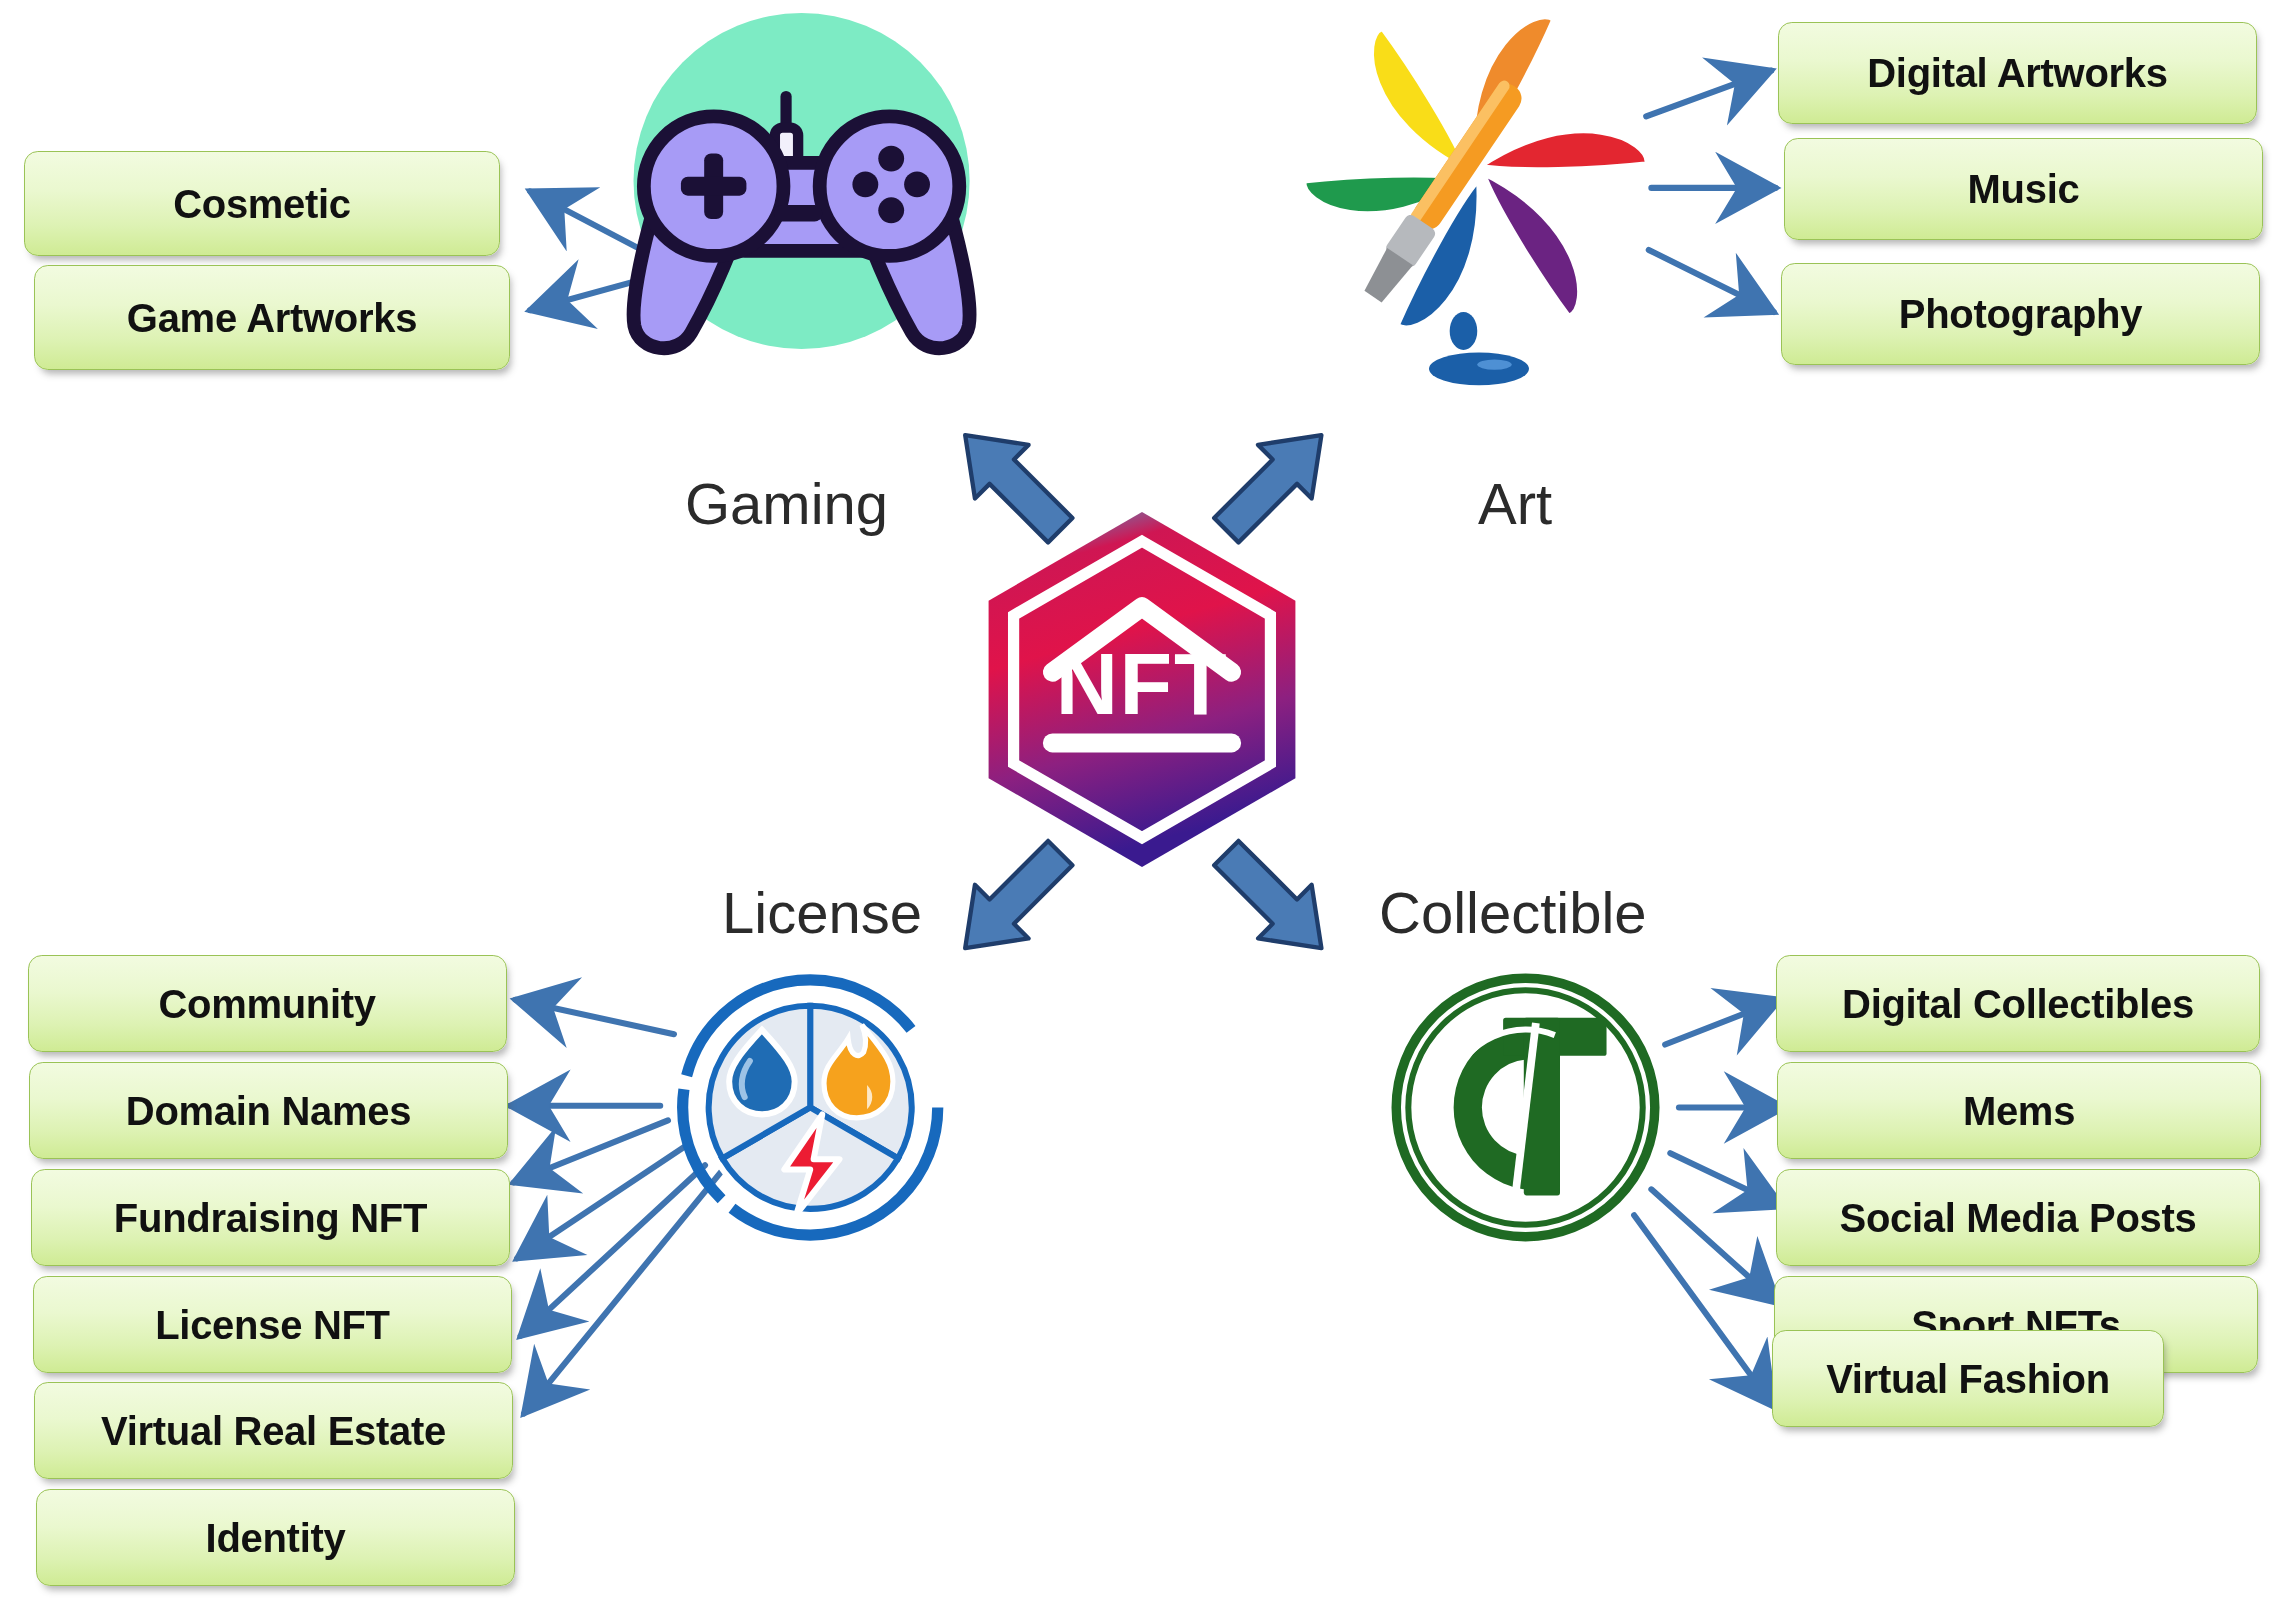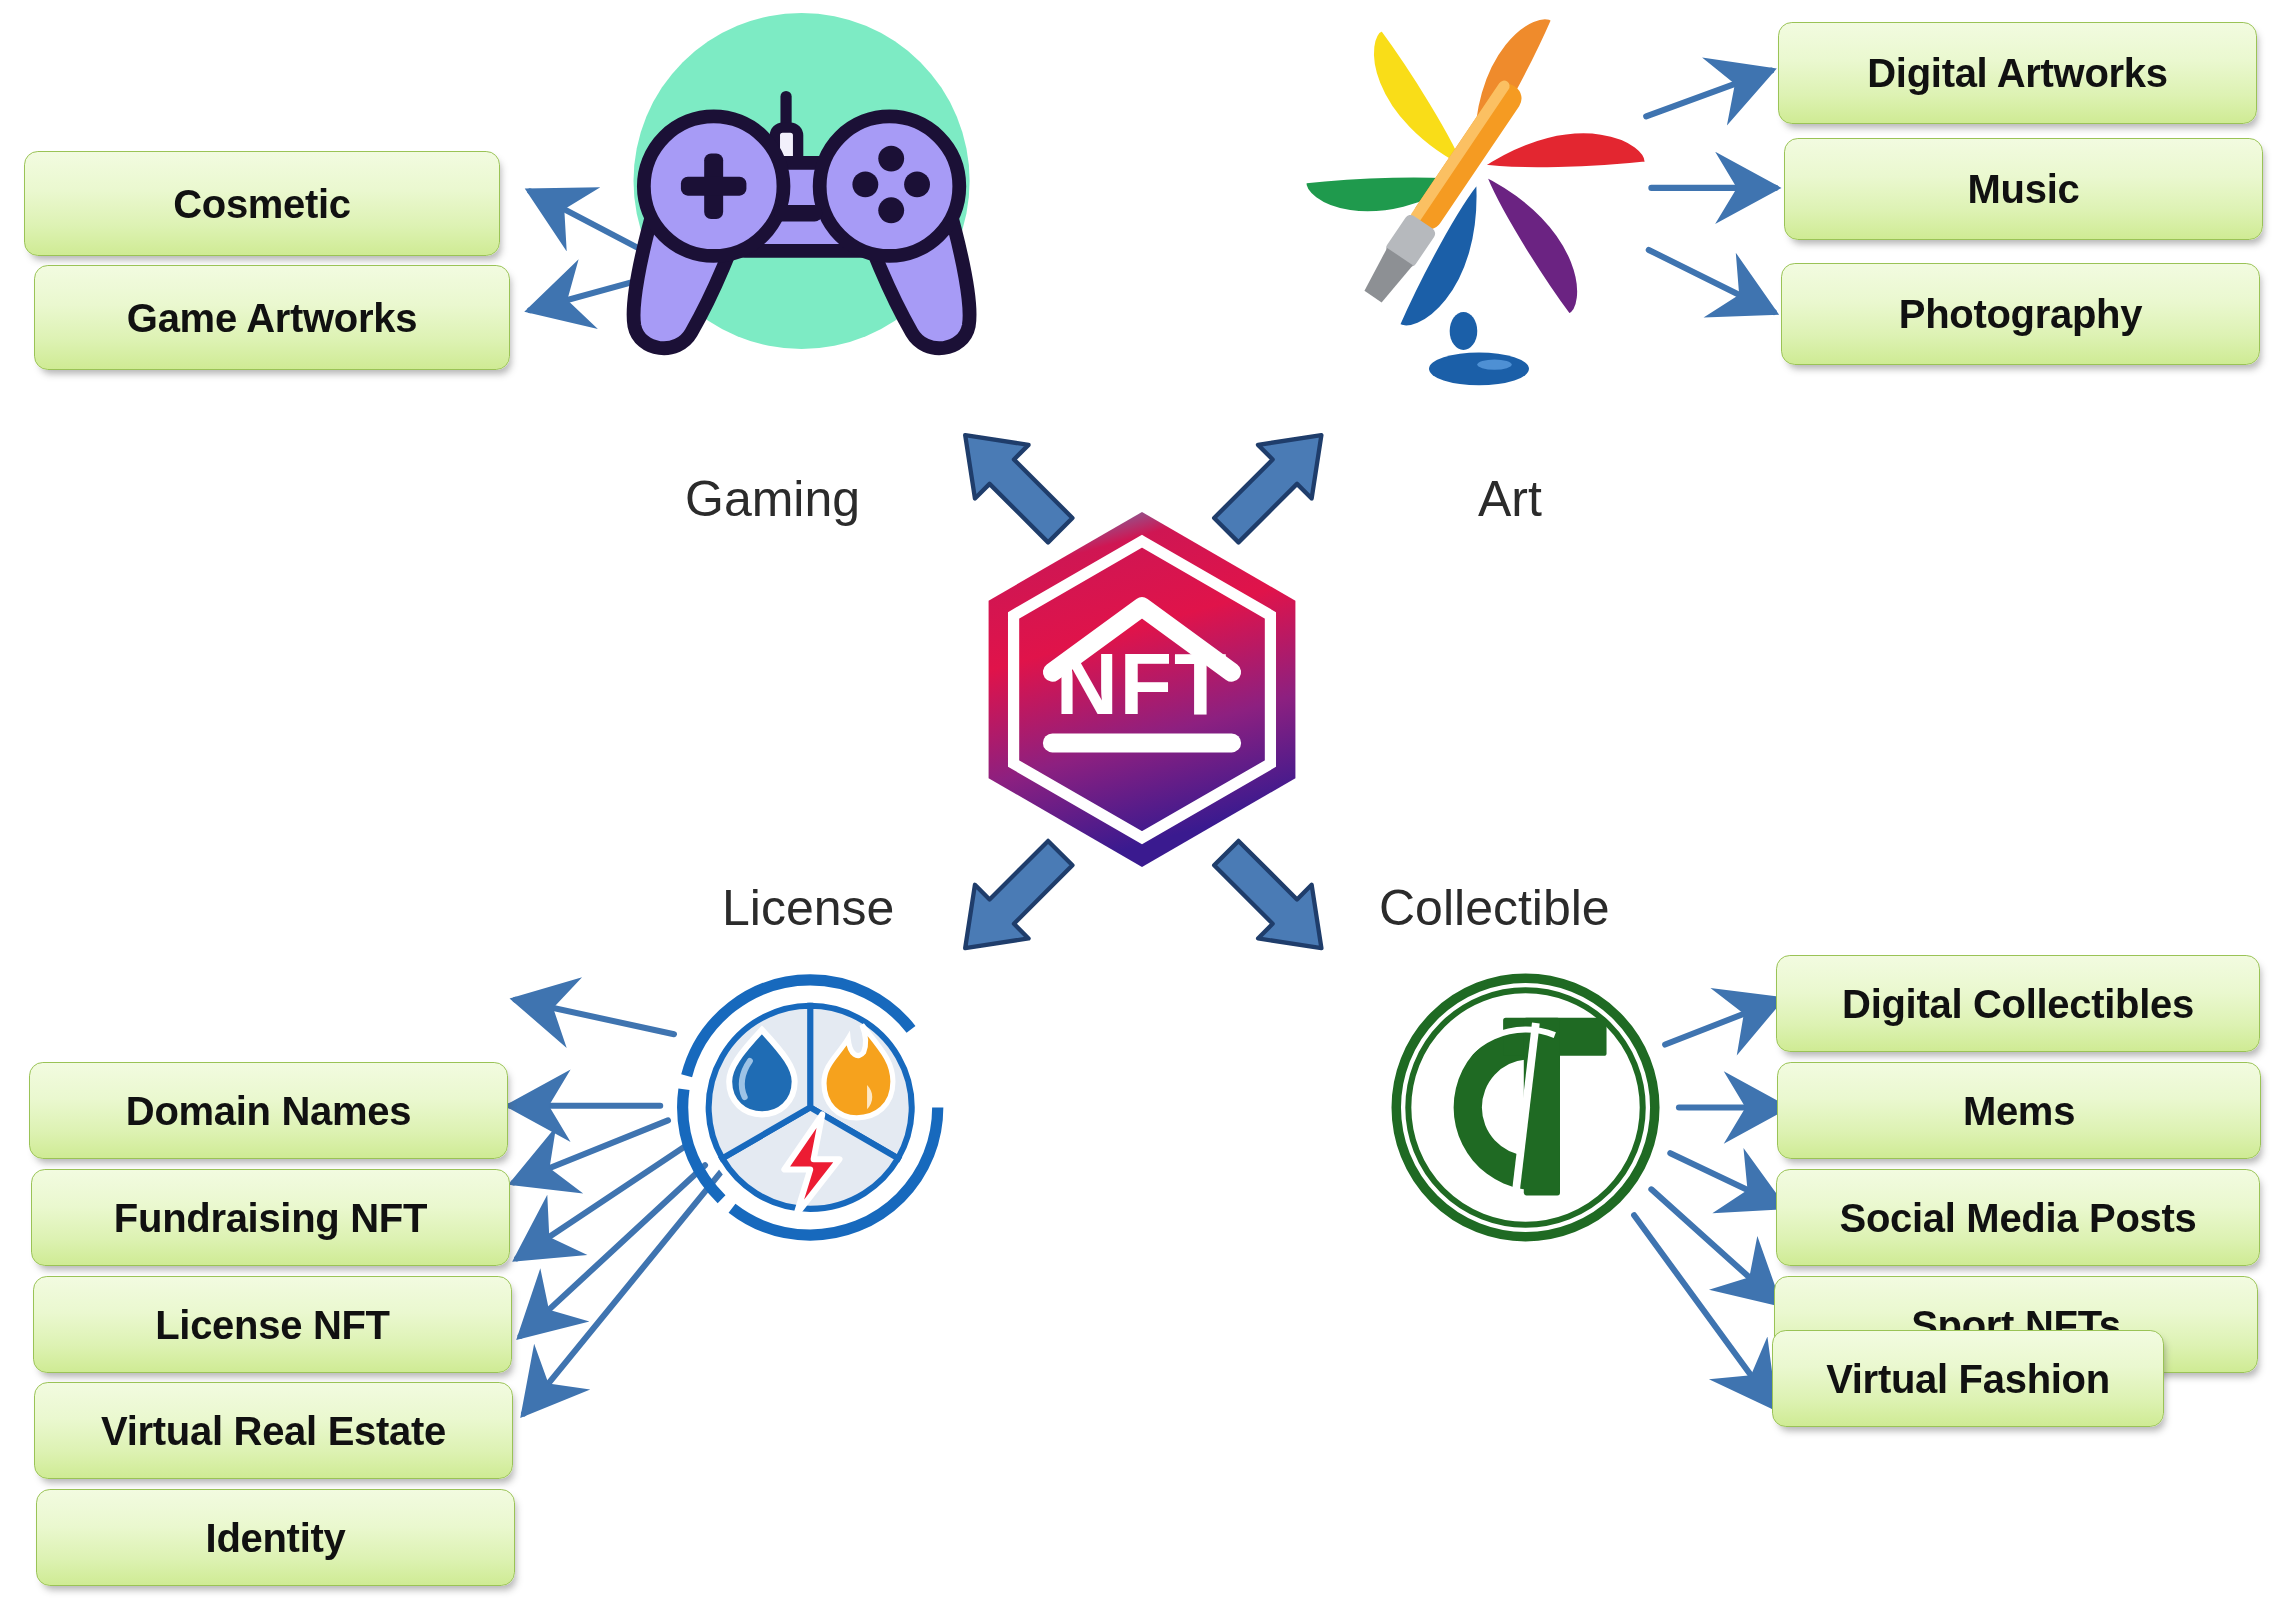--- a/index.html
+++ b/index.html
@@ -27,21 +27,21 @@
     font-size:40px;
     letter-spacing:-0.3px;
     white-space:nowrap;
     text-align:center;
   }
   .node span{display:block;line-height:1;}
 
   
   .caption{
     position:absolute;z-index:4;
-    font-size:50px;font-weight:400;color:#2b2b2b;
+    font-size:58px;font-weight:400;color:#2b2b2b;
     white-space:nowrap;letter-spacing:0px;
   }
 </style>
 </head>
 <body>
 
 <div id="stage">
 
   <svg class="layer" id="arrows" viewBox="0 0 2650 1882">
     <defs>
@@ -243,20 +243,23 @@
   <div class="node" style="left:1778px;top:21.5px;width:479px;height:102px;">
     <span>Digital Artworks</span>
   </div>
   <div class="node" style="left:1784px;top:138px;width:479px;height:102px;">
     <span>Music</span>
   </div>
   <div class="node" style="left:1781px;top:263px;width:479px;height:102px;">
     <span>Photography</span>
   </div>
 
+  <div class="node" style="left:27.6px;top:955px;width:479px;height:97px;">
+    <span>Community</span>
+  </div>
   <div class="node" style="left:29px;top:1062px;width:479px;height:97px;">
     <span>Domain Names</span>
   </div>
   <div class="node" style="left:31px;top:1169px;width:479px;height:97px;">
     <span>Fundraising NFT</span>
   </div>
   <div class="node" style="left:33px;top:1276px;width:479px;height:97px;">
     <span>License NFT</span>
   </div>
   <div class="node" style="left:34px;top:1382px;width:479px;height:97px;">

